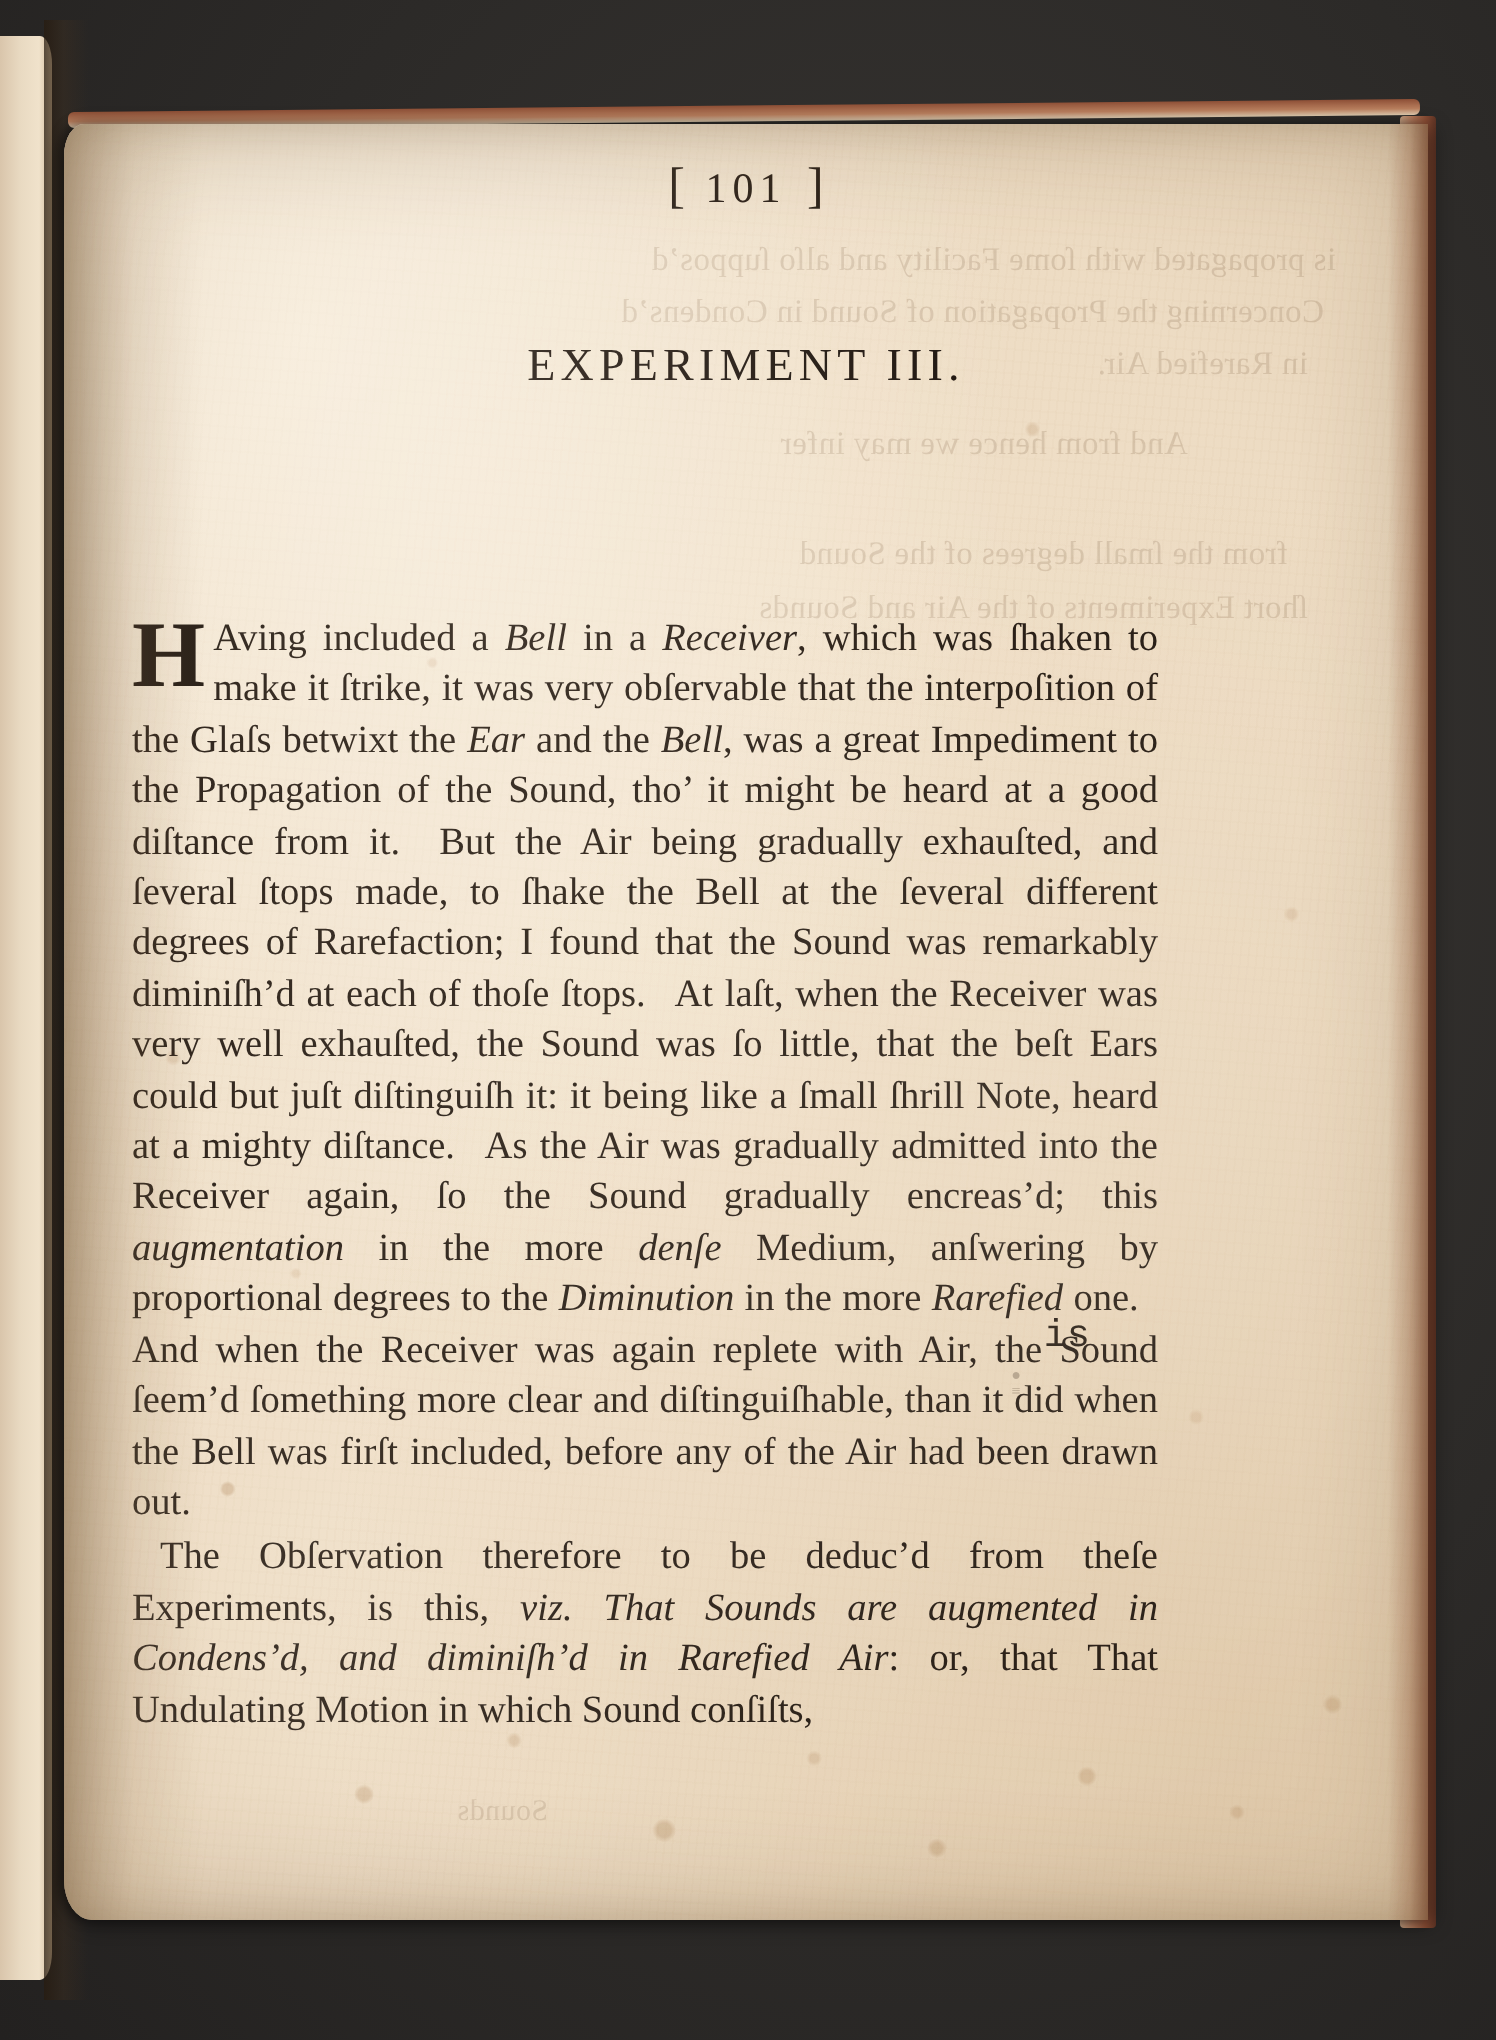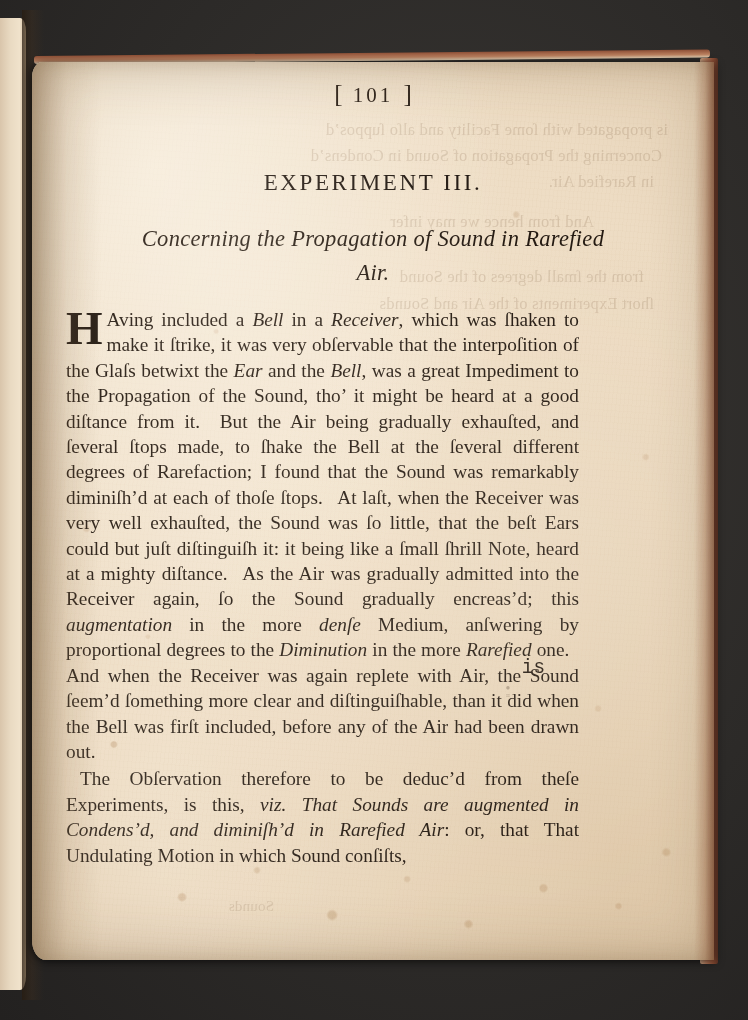--- a/index.html
+++ b/index.html
@@ -172,24 +172,20 @@
     <div class="ink">
 
       <div class="folio">
         <span class="brk">[</span>
         <span class="num">101</span>
         <span class="brk">]</span>
       </div>
 
       <div class="exp-head">EXPERIMENT III.</div>
 
-      <div class="subtitle">
-        <span>Concerning  the Propagation  of  Sound  in  Rarefied</span><br>
-        <span>Air.</span>
-      </div>
 
       <div class="body">
         <p><span class="dropcap">H</span>Aving included a <i>Bell</i> in a <i>Receiver</i>, which was ſhaken to make it ſtrike, it was very obſervable that the interpoſition of the Glaſs betwixt the <i>Ear</i> and the <i>Bell</i>, was a great Impediment to the Propagation of the Sound, tho’ it might be heard at a good diſtance from it.  But the Air being gradually exhauſted, and ſeveral ſtops made, to ſhake the Bell at the ſeveral different degrees of Rarefaction; I found that the Sound was remarkably diminiſh’d at each of thoſe ſtops.  At laſt, when the Receiver was very well exhauſted, the Sound was ſo little, that the beſt Ears could but juſt diſtinguiſh it: it being like a ſmall ſhrill Note, heard at a mighty diſtance.  As the Air was gradually admitted into the Receiver again, ſo the Sound gradually encreas’d; this <i>augmentation</i> in the more <i>denſe</i> Medium, anſwering by proportional degrees to the <i>Diminution</i> in the more <i>Rarefied</i> one.  And when the Receiver was again replete with Air, the Sound ſeem’d ſomething more clear and diſtinguiſhable, than it did when the Bell was firſt included, before any of the Air had been drawn out.</p>
         <p>The Obſervation therefore to be deduc’d from theſe Experiments, is this, <i>viz.</i> <i>That Sounds are augmented in Condens’d, and diminiſh’d in Rarefied Air</i>: or, that That Undulating Motion in which Sound conſiſts,</p>
       </div>
 
       <div class="catchword">is</div>
 
       <div class="stamp">●<br>≡</div>
 

